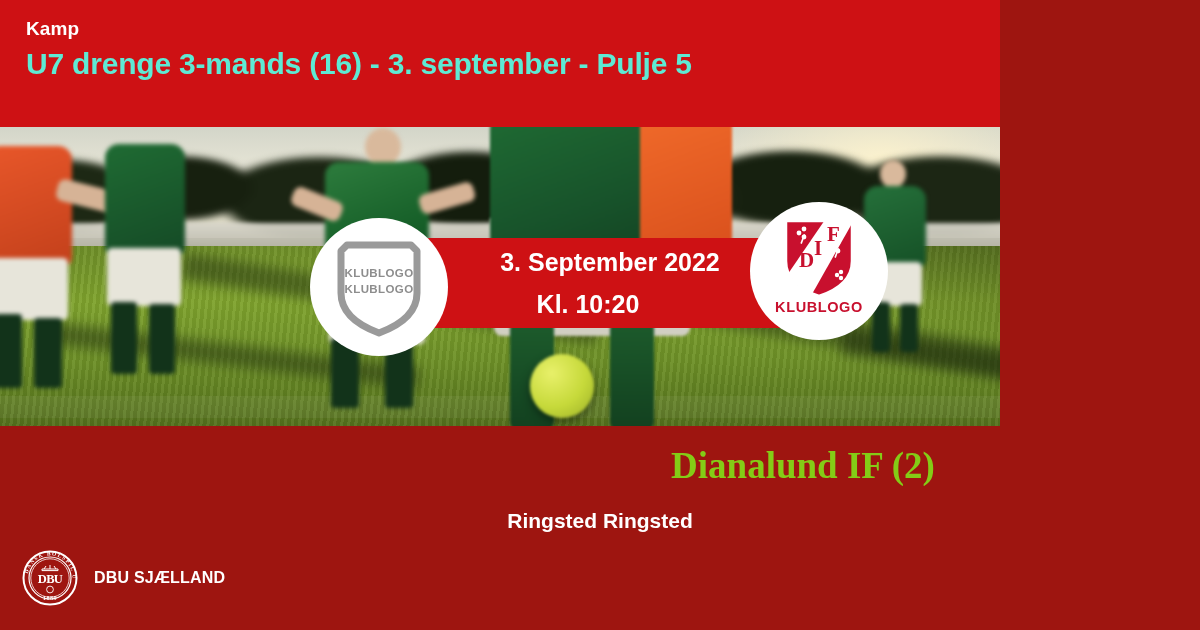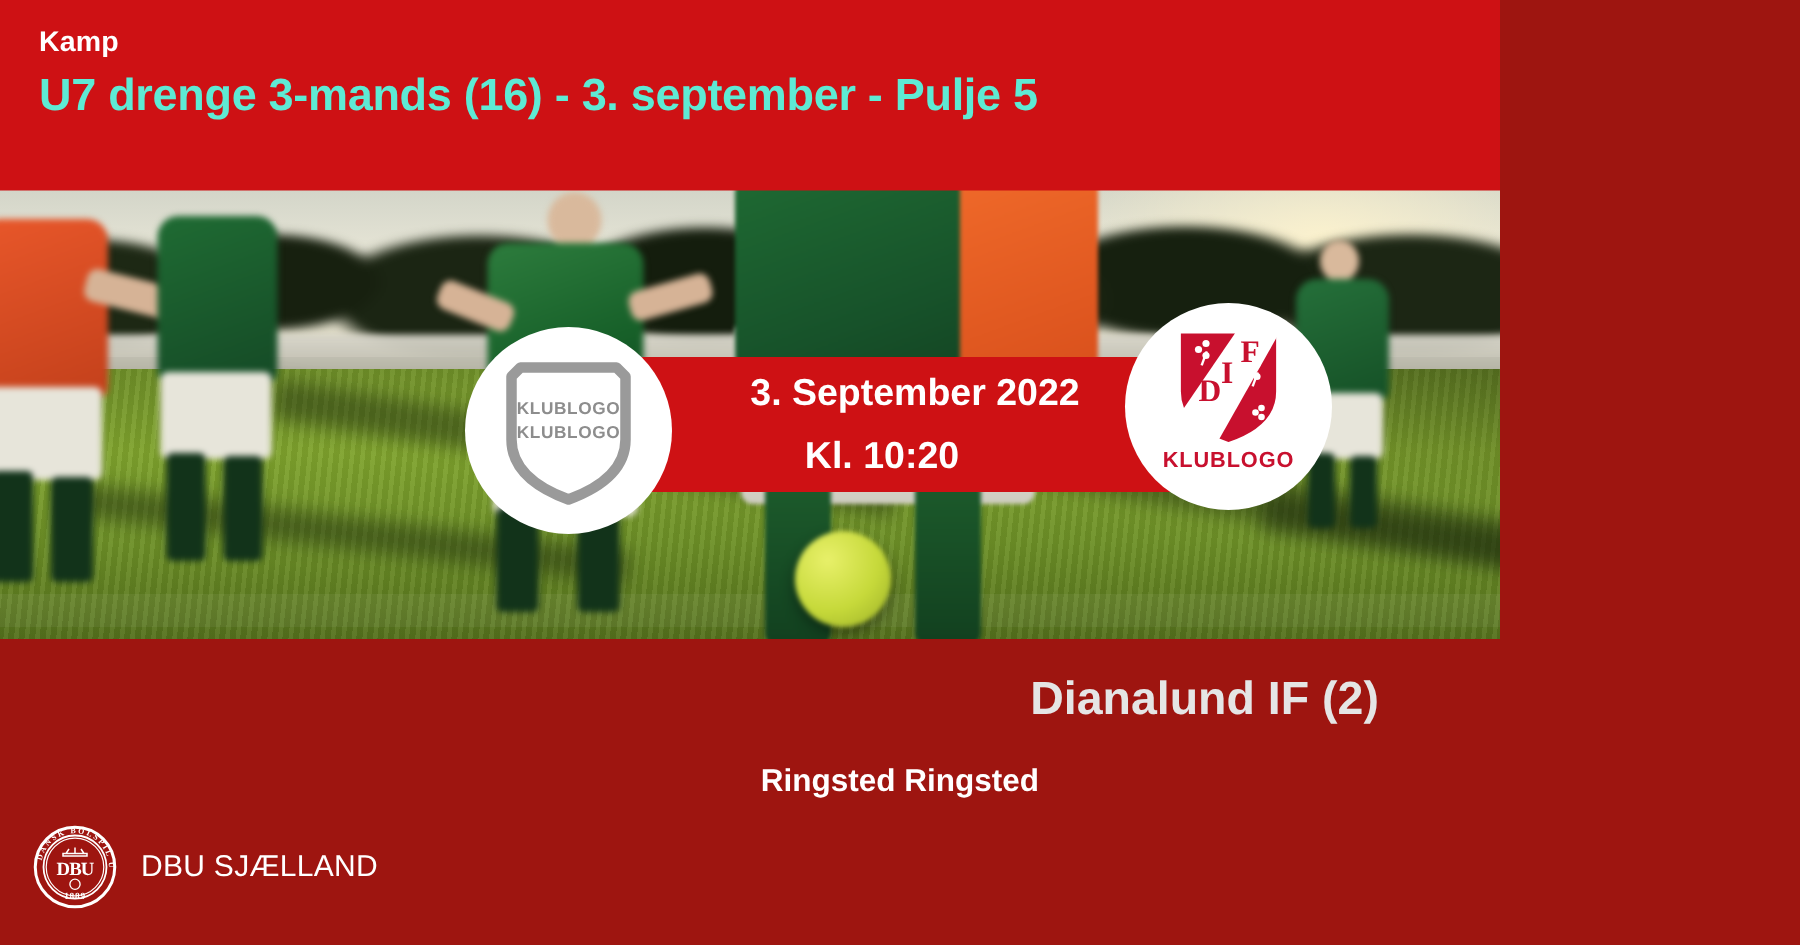--- a/index.html
+++ b/index.html
@@ -212,37 +212,37 @@
     background:#9e1510;
   }
   .team-home{
     position:absolute;left:183px;top:16px;width:400px;
     text-align:center;color:#ffffff;
     font-size:31px;font-weight:bold;line-height:40px;
     white-space:nowrap;overflow:hidden;
   }
   .team-away{
     position:absolute;left:603px;top:16px;width:400px;
-    text-align:center;color:#e5e5e5;
-    font-size:31px;font-weight:bold;line-height:40px;
-    white-space:nowrap;overflow:hidden;
+    text-align:center;color:#84cc16;
+    font-size:37px;font-weight:bold;line-height:40px;
+    white-space:nowrap;overflow:hidden;font-family:Liberation Serif, serif;
   }
   .venue{
     position:absolute;left:0;top:78px;width:1200px;
     text-align:center;color:#ffffff;
     font-size:21px;font-weight:bold;line-height:26px;
   }
 
   .footer{
     position:absolute;left:22px;top:120px;
     display:flex;align-items:center;gap:16px;
   }
   .dbu-mark{width:56px;height:56px;position:relative;}
   .dbu-label{
-    color:#ffffff;font-size:20px;font-weight:normal;letter-spacing:.2px;
+    color:#ffffff;font-size:16px;font-weight:bold;letter-spacing:.2px;
     white-space:nowrap;
     text-align:center;
   }
 </style>
 </head>
 <body>
 
 <div class="card">
 
   <div class="header">

